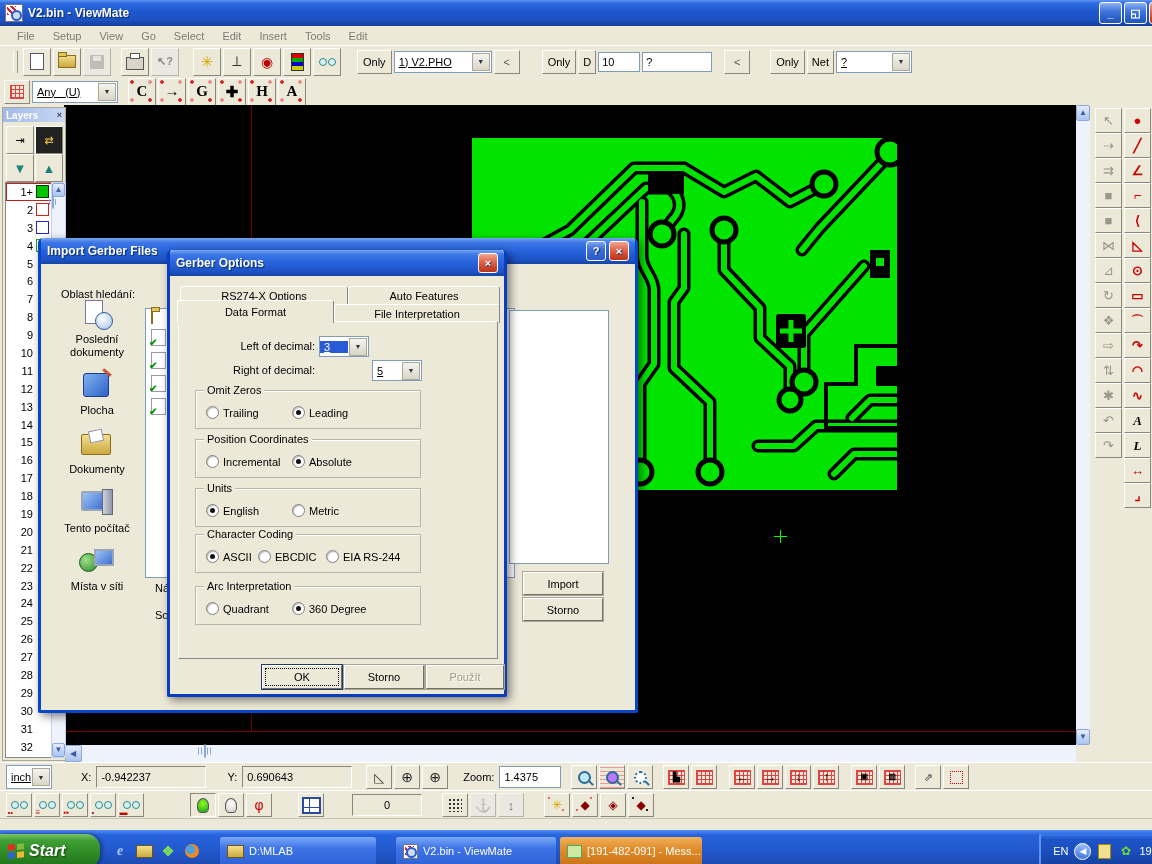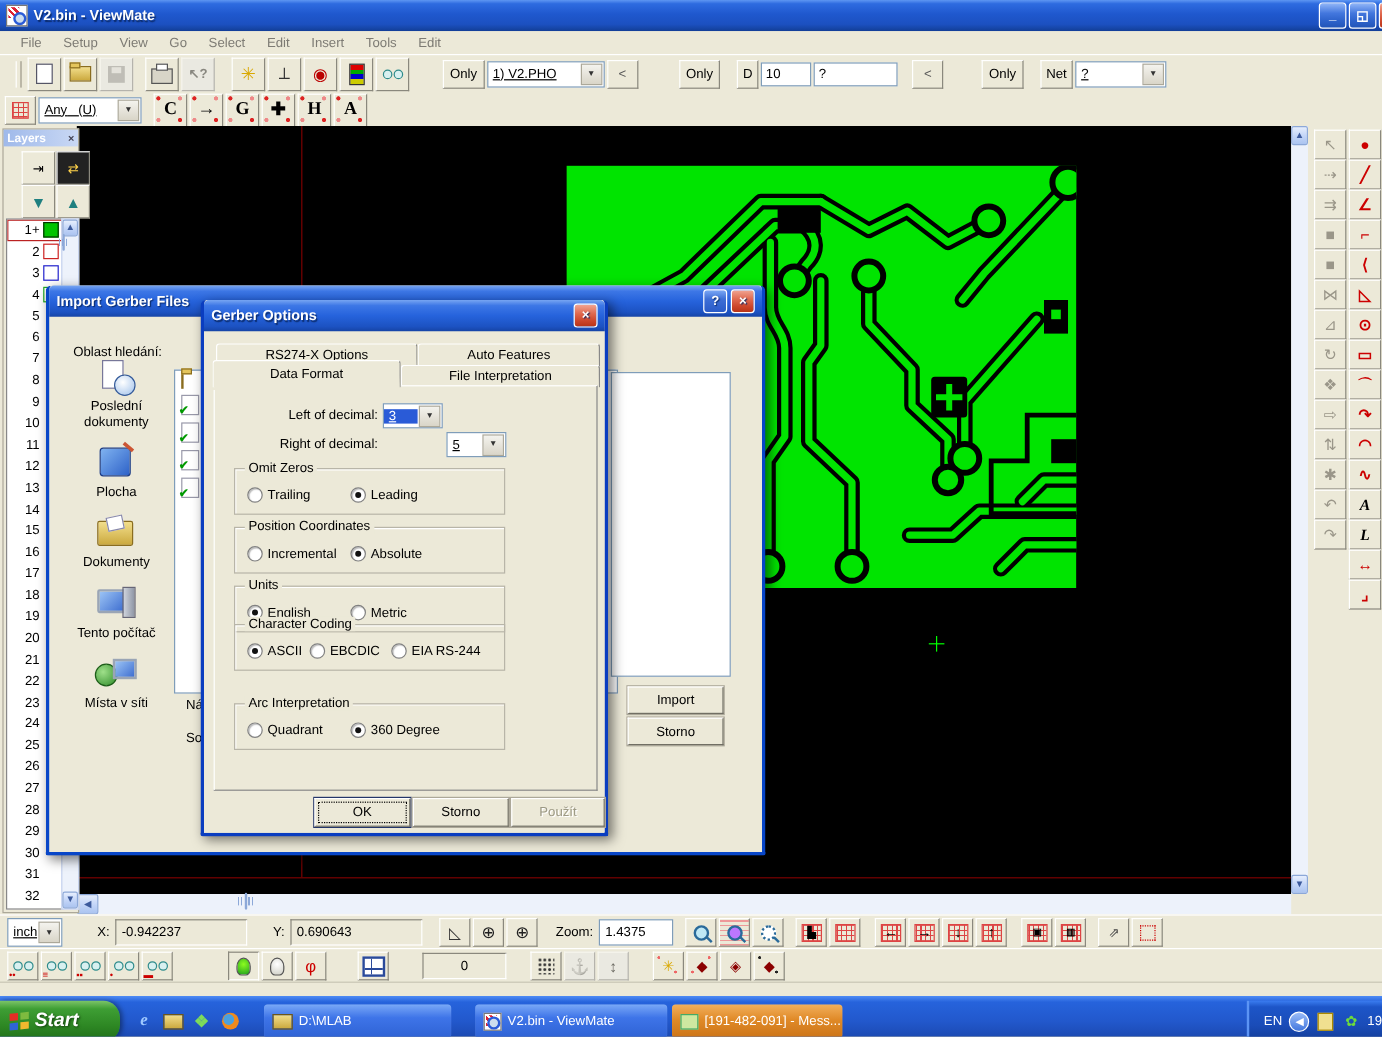--- a/index.html
+++ b/index.html
@@ -25,21 +25,21 @@
   .menu-item{padding:2px 9px;}
 
   
   .tb{position:absolute;display:flex;align-items:center;}
   .tb1{left:0;top:45px;right:0;height:33px;gap:2px;padding-left:10px;}
   .tb2{left:0;top:78px;right:0;height:27px;gap:2px;padding-left:4px;}
   .tbtn{width:26px;height:26px;background:#ECE9D8;border:1px solid;border-color:#fff #8a887d #8a887d #fff;
     display:flex;align-items:center;justify-content:center;flex:0 0 auto;position:relative;}
   .tbtn.sm{width:24px;height:22px;}
   .tbtn.dis{filter:grayscale(1) opacity(.55);}
-  .raised{background:#ECE9D8;border:1px solid;border-color:#fff #8a887d #8a887d #fff;display:inline-flex;align-items:center;justify-content:center;margin-left:12px;}
+  .raised{background:#ECE9D8;border:1px solid;border-color:#fff #8a887d #8a887d #fff;display:inline-flex;align-items:center;justify-content:center;}
   .sunken{background:#fff;border:1px solid #7F9DB9;display:inline-flex;align-items:center;padding:0 3px;}
   .combo{background:#fff;border:1px solid #7F9DB9;display:inline-flex;align-items:center;height:20px;position:relative;}
   .combo .cval{flex:1;padding:0 4px;white-space:pre;overflow:hidden;text-decoration:underline;}
   .combo .carrow{width:16px;height:16px;margin:1px;background:linear-gradient(180deg,#f4f3ee,#d9d5c8);border:1px solid #aca899;
     display:flex;align-items:center;justify-content:center;font-size:7px;color:#333;flex:0 0 auto;}
   .grip{width:3px;height:22px;border-left:1px solid #fff;border-right:1px solid #9a9786;margin:0 3px;}
 
   
   .i-page{width:12px;height:15px;background:#fff;border:1px solid #556;}
   .i-folder{width:16px;height:11px;background:linear-gradient(#F2DE8C,#CBA93E);border:1px solid #8a6d1f;position:relative;}
@@ -907,21 +907,21 @@
         <label class="radio-opt" style="left:10px" data-name="radio-english">
           <span class="radio" data-name="radio-icon" data-on="true"></span>
           <span>English</span>
         </label>
         <label class="radio-opt" style="left:96px" data-name="radio-metric">
           <span class="radio" data-name="radio-icon" data-on="false"></span>
           <span>Metric</span>
         </label>
       </div>
 
-      <div class="group" style="left:16px;top:198px;width:224px;height:37px" data-name="character-coding-group">
+      <div class="group" style="left:16px;top:212px;width:224px;height:37px" data-name="character-coding-group">
         <span class="glabel" data-name="character-coding-label">Character Coding</span>
         <label class="radio-opt" style="left:10px" data-name="radio-ascii">
           <span class="radio" data-name="radio-icon" data-on="true"></span>
           <span>ASCII</span>
         </label>
         <label class="radio-opt" style="left:62px" data-name="radio-ebcdic">
           <span class="radio" data-name="radio-icon" data-on="false"></span>
           <span>EBCDIC</span>
         </label>
         <label class="radio-opt" style="left:130px" data-name="radio-eia-rs244">

